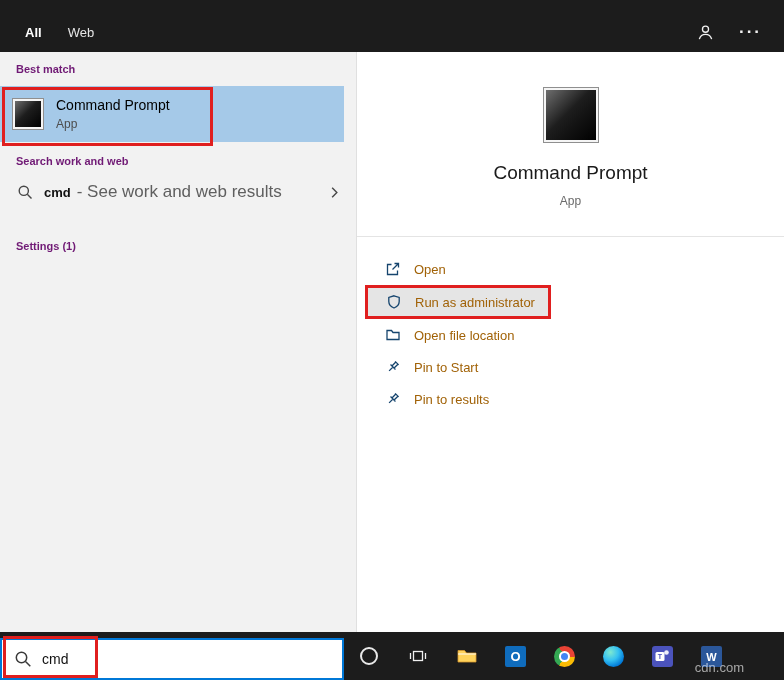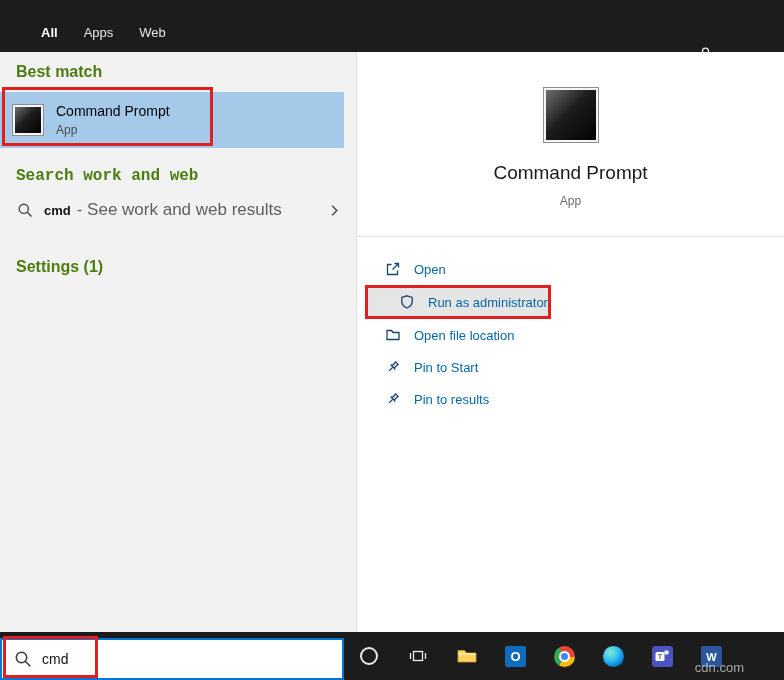--- a/index.html
+++ b/index.html
@@ -2,39 +2,39 @@
 <html><head>
 <meta charset="utf-8">
 <style>
   * { margin:0; padding:0; box-sizing:border-box; }
   html,body { width:784px; height:680px; }
   body { font-family:"Liberation Sans", sans-serif; background:#f2f2f2; }
   .screen { position:relative; width:784px; height:680px; overflow:hidden; background:#f2f2f2; }
 
   
   .topbar { position:absolute; top:0; left:0; right:0; height:64px; background:#1c1c1c;
-            display:flex; align-items:flex-end; justify-content:space-between;padding-left:16px; }
+            display:flex; align-items:center; justify-content:space-between; }
   .tabs { display:flex; height:100%; padding-left:12px; }
   .tab { position:relative; display:flex; align-items:center; gap:6px; padding:0 13px;
          color:#e6e6e6; font-size:13px; cursor:pointer; }
   .tab.active .tab-label { color:#fff; font-weight:bold; }
   .tab.active::after { content:""; position:absolute; left:11px; right:11px; bottom:9px;
                        height:2px; background:#fff; }
   .caret { font-size:9px; color:#e6e6e6; margin-top:1px; }
   .topbar-right { display:flex; align-items:center; gap:24px; padding-right:22px; }
   .ellipsis { color:#f0f0f0; font-size:17px; font-weight:bold; letter-spacing:2px; cursor:pointer; }
 
   
   .content { position:absolute; top:52px; left:0; right:0; bottom:48px; display:flex; }
   .left { width:356px; background:#f2f2f2; }
   .right { flex:1; background:#fff; border-left:1px solid #e0e0e0; }
 
-  .section-label { font-size:16px; font-weight:bold; color:#4d7c0f; padding-left:16px; }
+  .section-label { font-size:11px; font-weight:bold; color:#701a75; padding-left:16px; }
   .label-best { padding-top:11px; }
-  .label-web { margin-top:19px;font-family:Liberation Mono, monospace; }
+  .label-web { margin-top:13px; }
   .label-settings { margin-top:31px; }
 
   .best-match-row { margin-top:11px; width:344px; height:56px; background:#a5c9e8;
                     display:flex; align-items:center; gap:13px; padding-left:13px; cursor:pointer; }
   .cmd-icon { background:linear-gradient(135deg,#6e6e6e 0%,#1d1d1d 45%,#000 100%);
               border:2px solid #f5f5f5; outline:1px solid #8f8f8f; }
   .cmd-icon.small { width:30px; height:30px; }
   .cmd-icon.large { width:54px; height:54px; margin:0 auto; }
   .bm-text { display:flex; flex-direction:column; gap:4px; }
   .bm-title { font-size:14px; color:#000; }
@@ -47,23 +47,23 @@
   .sg-chevron { margin-left:auto; display:flex; }
 
   
   .preview { padding-top:36px; text-align:center; }
   .app-title { margin-top:20px; font-size:19px; color:#1a1a1a; }
   .app-sub { margin-top:10px; font-size:12px; color:#6b6b6b; }
   .divider { margin-top:28px; border-top:1px solid #e4e4e4; height:0; }
 
   .actions { list-style:none; margin-top:16px; }
   .action-row { display:flex; align-items:center; gap:13px; height:32px; padding-left:28px;
-                font-size:13px; color:#0369a1; cursor:pointer; }
+                font-size:13px; color:#a16207; cursor:pointer; }
   .action-row.highlighted { background:#e5e5e5; border:3px solid #e01f1f; width:186px;
-                            height:34px; padding-left:31px; margin-left:8px; }
+                            height:34px; padding-left:18px; margin-left:8px; }
   .action-icon { display:flex; width:16px; height:16px; }
 
   
   .annotation { position:absolute; border:3px solid #e01f1f; pointer-events:none; z-index:9; }
   .ann-best { left:2px; top:87px; width:211px; height:59px; }
   .ann-search { left:3px; top:636px; width:95px; height:42px; }
 
   
   .taskbar { position:absolute; left:0; right:0; bottom:0; height:48px; background:#1c1c1c;
              display:flex; align-items:flex-end; }
@@ -88,23 +88,20 @@
 <body>
 
 <div class="screen">
 
   <header class="topbar">
     <div class="tabs">
       <div class="tab active">
         <span class="tab-label">All</span>
       </div>
       <div class="tab">
-        <span class="tab-label">Apps</span>
-      </div>
-      <div class="tab">
         <span class="tab-label">Web</span>
       </div>
     </div>
     <div class="topbar-right">
       <span style="display:flex;">
         <svg viewBox="0 0 20 20" width="19" height="19">
             <circle cx="10" cy="6.5" r="3.2" fill="none" stroke="#f0f0f0" stroke-width="1.4"></circle>
             <path d="M3.5 17c1-3.5 3.5-5 6.5-5s5.5 1.5 6.5 5" fill="none" stroke="#f0f0f0" stroke-width="1.4"></path>
           </svg>
       </span>

